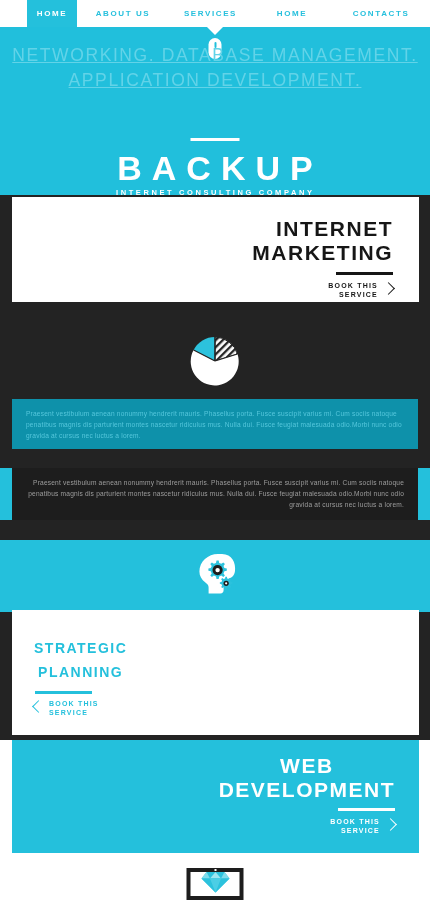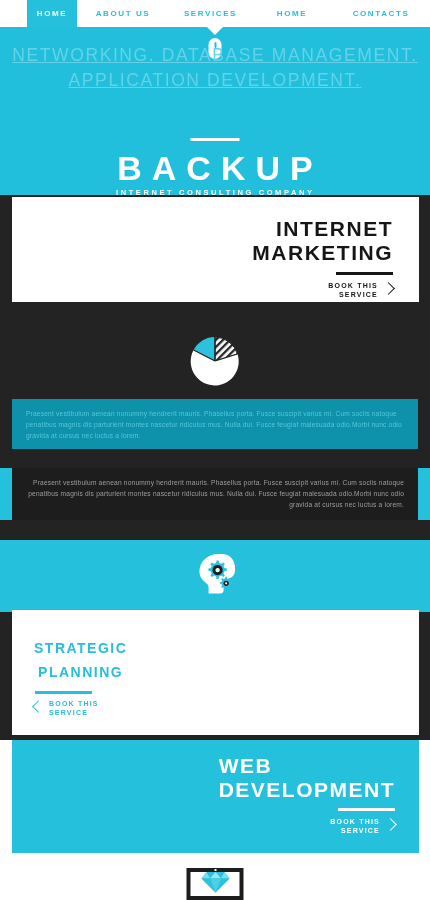--- a/index.html
+++ b/index.html
@@ -79,21 +79,21 @@
     font-size:14px;font-weight:bold;letter-spacing:1.5px;color:#24c0dc;line-height:24px;}
   .card-sp .rule{position:absolute;left:23px;top:81px;width:57px;height:3px;background:#24c0dc;}
   .card-sp .cta{position:absolute;left:22px;top:89px;display:flex;align-items:center;gap:6px;cursor:pointer;}
   .card-sp .cta .lbl{font-size:7px;font-weight:bold;letter-spacing:1.2px;color:#24c0dc;line-height:9px;text-align:left;}
   .arrow-l{width:9px;height:14px;position:relative;}
   .arrow-l:before{content:"";position:absolute;right:0;top:1px;width:8px;height:8px;
     border-top:1.6px solid #24c0dc;border-left:1.6px solid #24c0dc;transform:rotate(-45deg);}
 
   
   .card-wd{position:absolute;top:740px;left:12px;width:407px;height:113px;background:#24c0dc;}
-  .card-wd .title{position:absolute;right:24px;top:14px;text-align:left;
+  .card-wd .title{position:absolute;right:24px;top:14px;text-align:center;
     font-size:21px;font-weight:bold;letter-spacing:1.5px;color:#ffffff;line-height:24px;}
   .card-wd .rule{position:absolute;right:24px;top:68px;width:57px;height:3px;background:#ffffff;}
   .card-wd .cta{position:absolute;right:24px;top:77px;display:flex;align-items:center;gap:6px;cursor:pointer;}
   .card-wd .cta .lbl{font-size:7px;font-weight:bold;letter-spacing:1.2px;color:#ffffff;line-height:9px;text-align:right;}
 
   
   .bottom{position:absolute;top:853px;left:0;width:430px;height:47px;background:#ffffff;}
   .monitor{position:absolute;top:868px;left:50%;transform:translateX(-50%);
     width:57px;height:32px;border:4px solid #1d1d1d;background:#ffffff;box-sizing:border-box;}
   .monitor .dot{position:absolute;top:-3px;left:50%;transform:translateX(-50%);width:2px;height:2px;background:#ffffff;}

